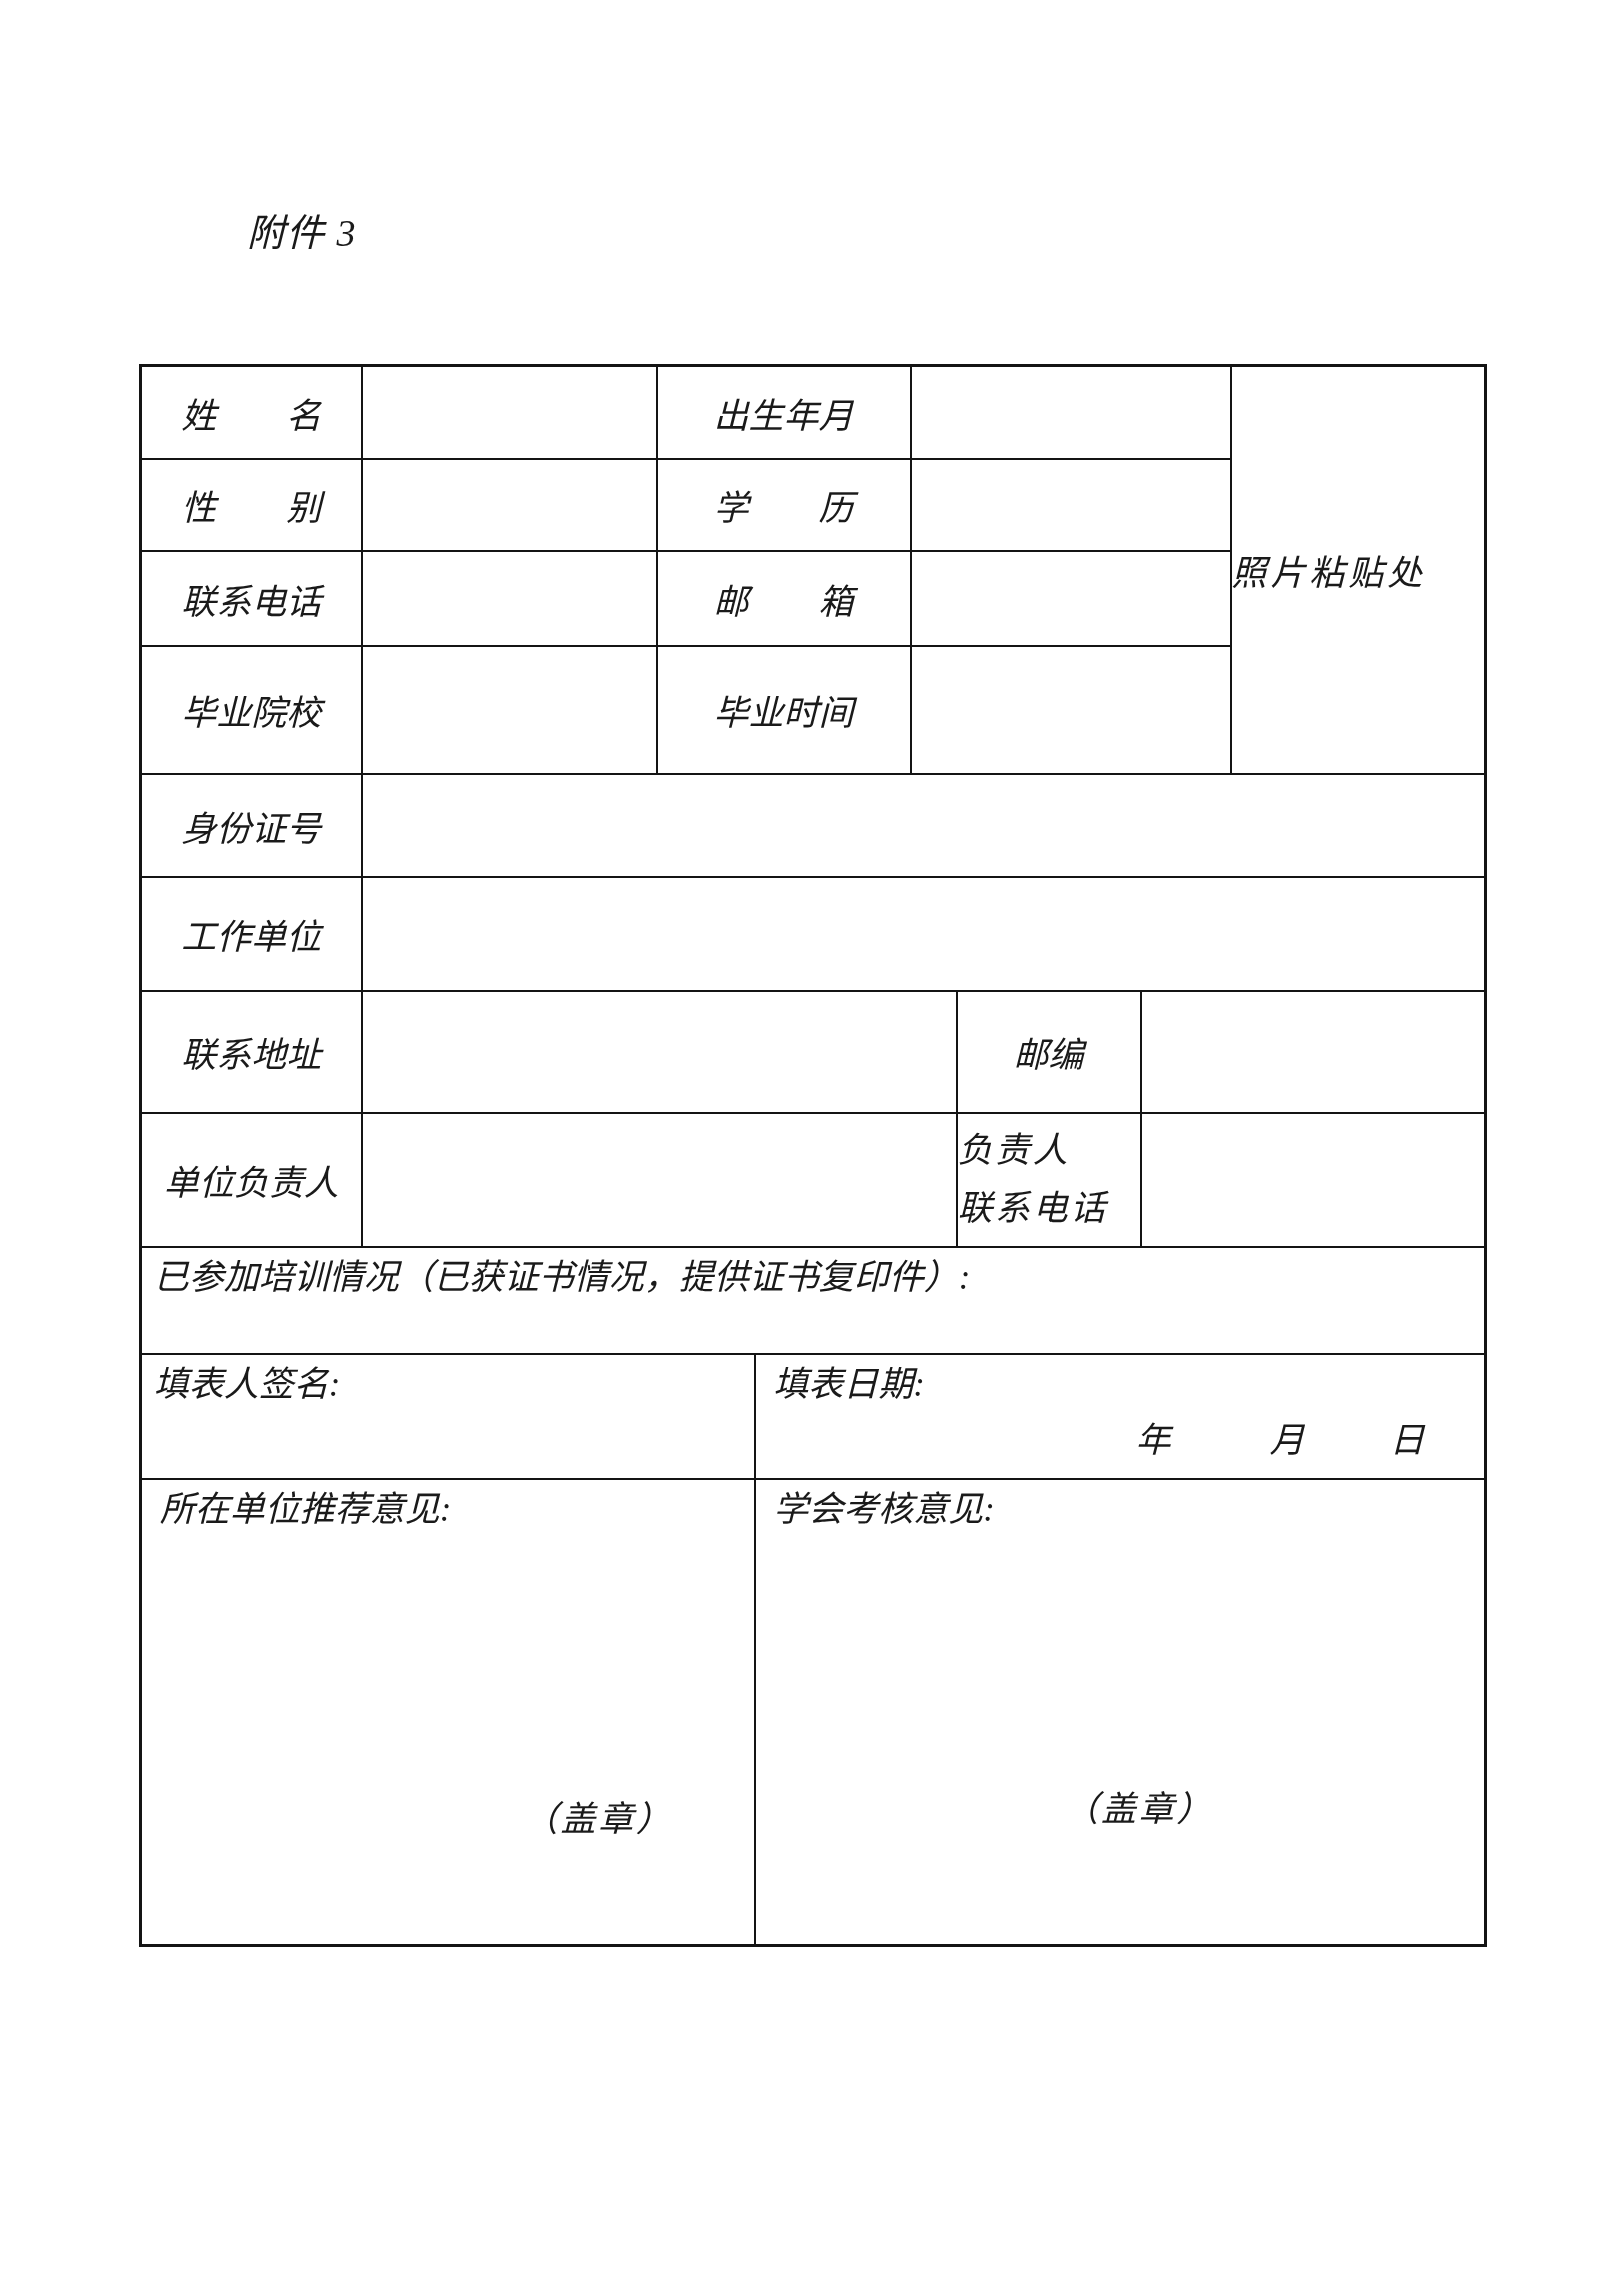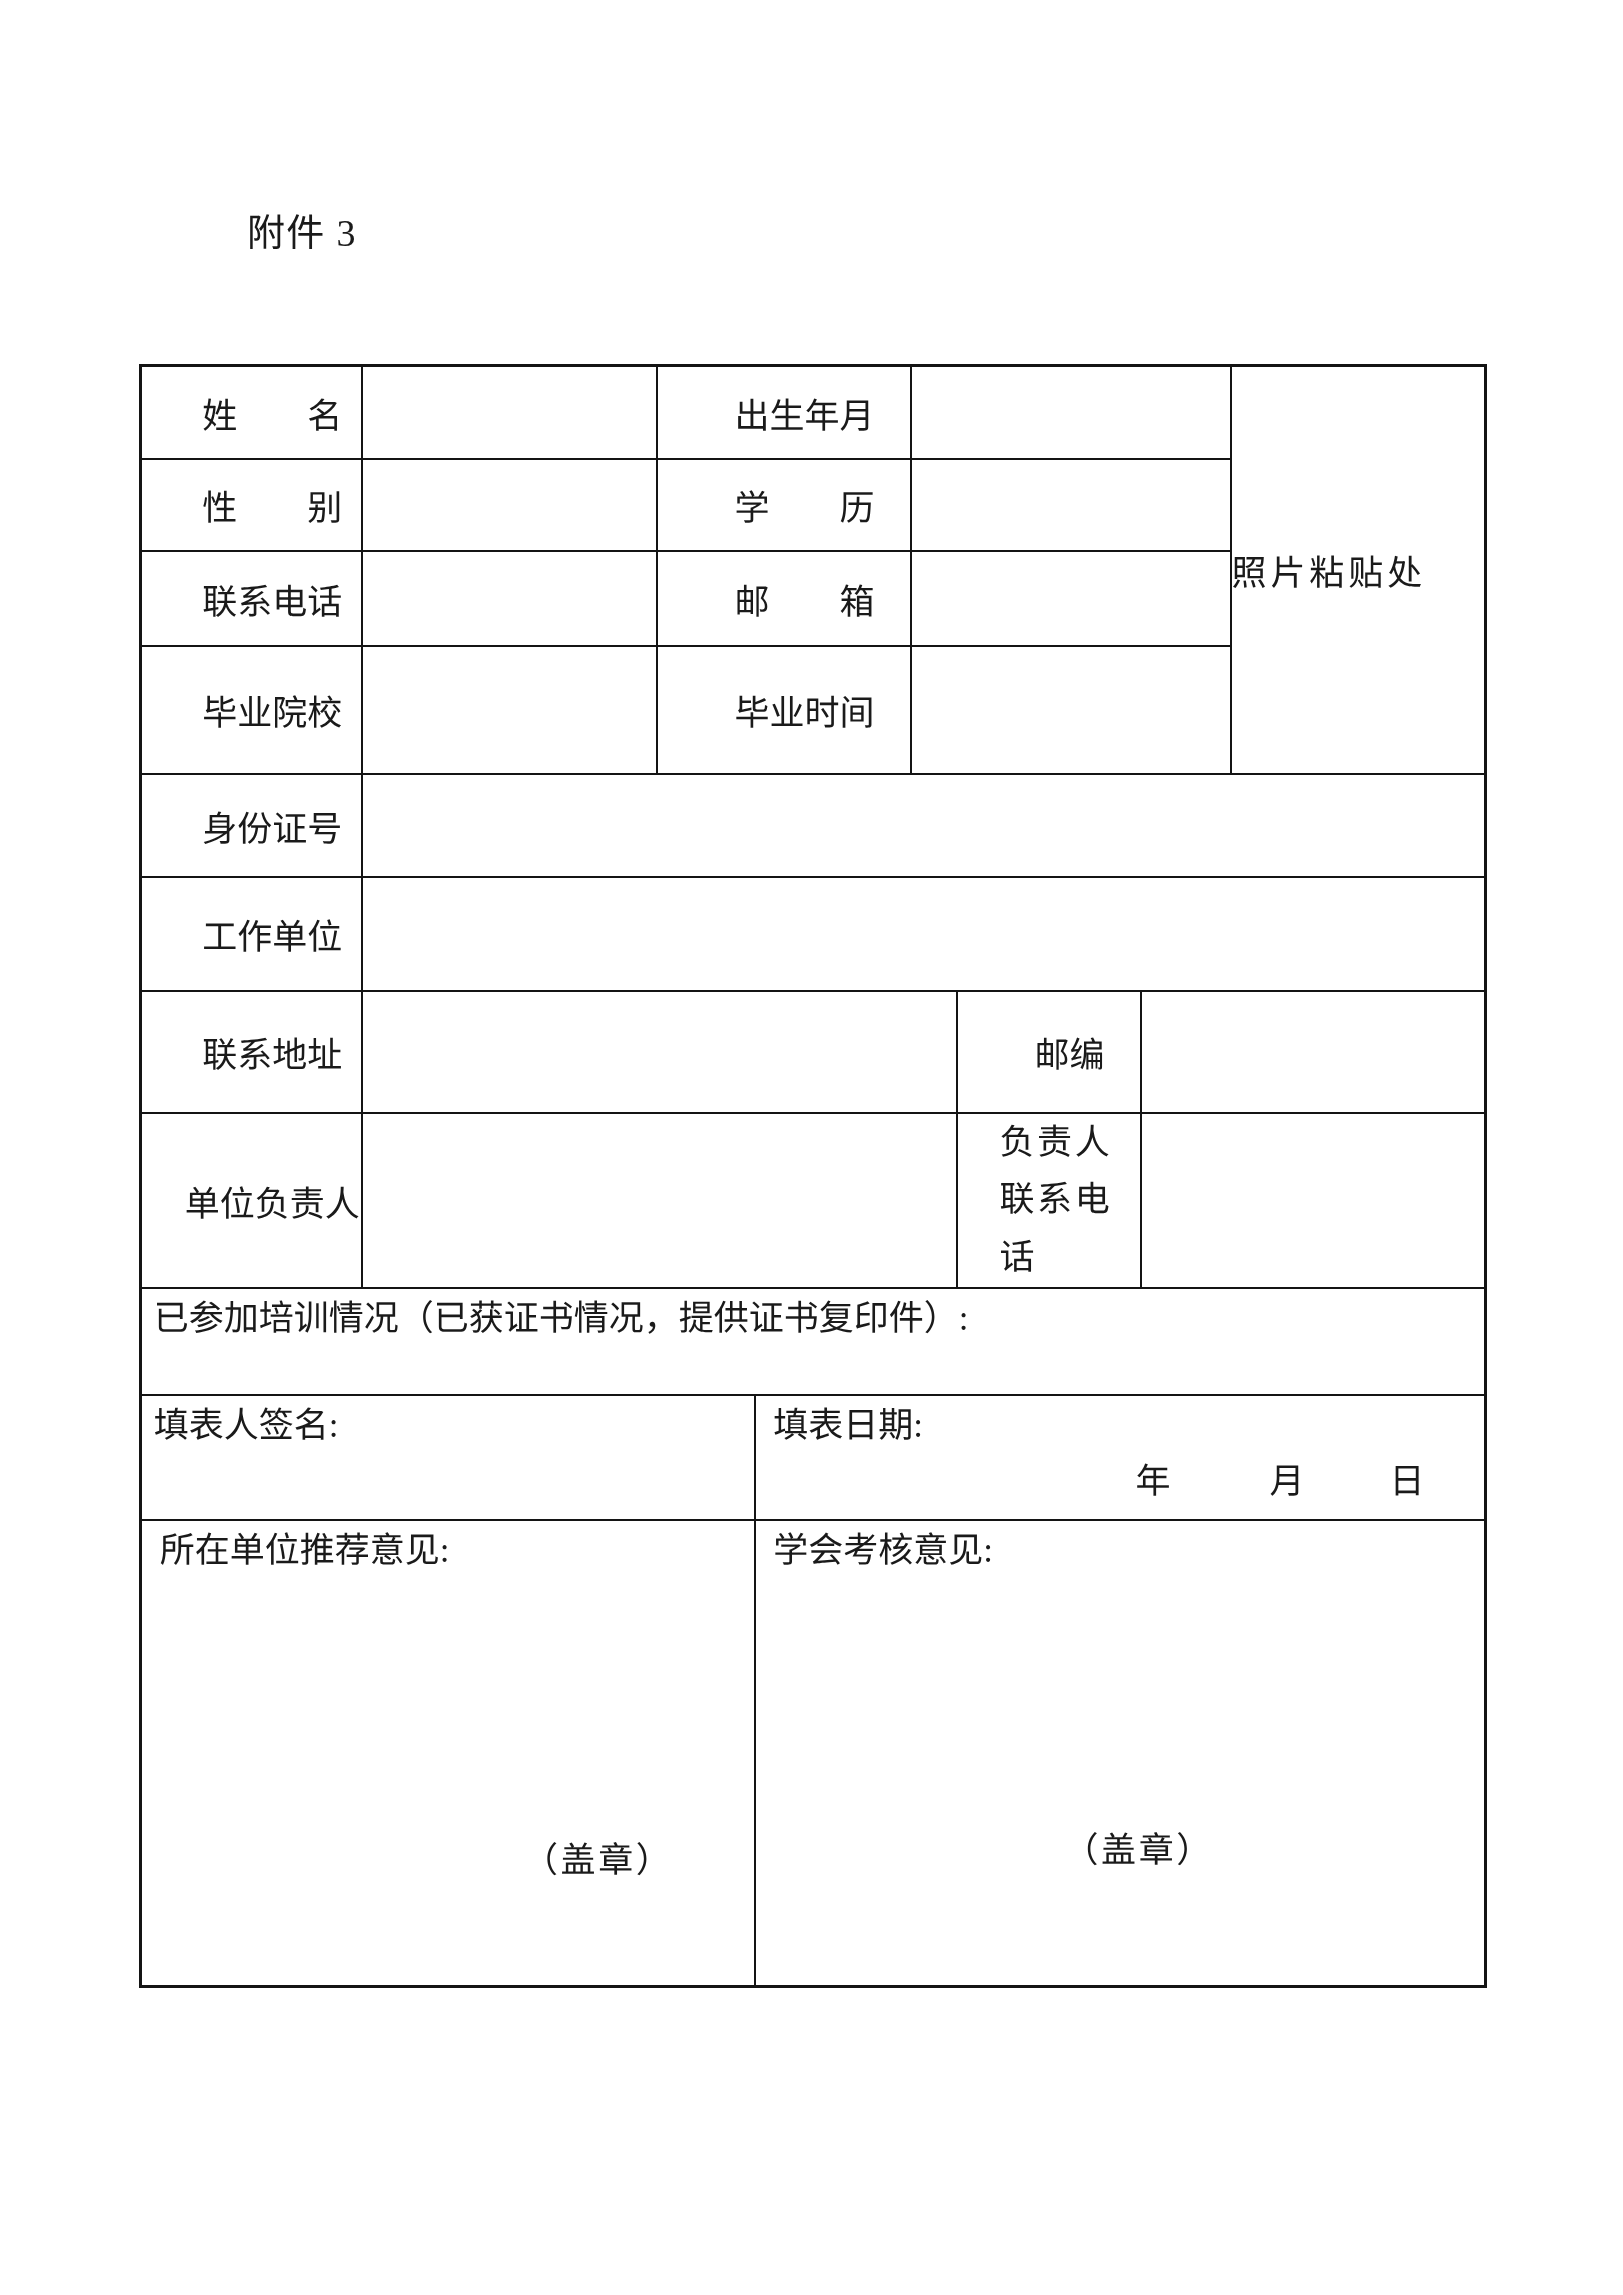--- a/index.html
+++ b/index.html
@@ -1,41 +1,41 @@
 <!DOCTYPE html>
 <html lang="zh-CN" style="font-size:10.5px"><head>
 <meta charset="utf-8">
 <style>
   html,body{margin:0;padding:0;}
   body{
     width:1623px;height:2295px;background:#ffffff;
     font-family:"Liberation Serif","DejaVu Serif",serif;
     color:#1a1a1a;
   }
-  .page{position:relative;width:1623px;height:2295px;overflow:hidden;background:#ffffff;}
+  .page{position:relative;width:1623px;height:2295px;overflow:hidden;background:#ffffff;font-style:italic;}
   .attachment{
     position:absolute;left:247px;top:211px;
     font-size:38px;line-height:1.2;letter-spacing:1.3px;white-space:pre;
   }
   .doc-title{
     position:absolute;left:0;top:296px;width:100%;
     text-align:center;font-size:38px;font-weight:normal;
     letter-spacing:3.9px;margin:0;line-height:1.2;
   }
   table.form{
     position:absolute;left:139px;top:364px;
     width:1347px;border-collapse:collapse;table-layout:fixed;
     border:3.3px solid #141414;
   }
   td{
     border:2px solid #141414;
     border-top-width:2.6px;border-bottom-width:2.6px;
     padding:0;font-size:35px;overflow:hidden;
   }
-  td.lbl{text-align:center;vertical-align:middle;padding-left:42px;}
+  td.lbl{text-align:center;vertical-align:middle;}
   td.val{vertical-align:middle;}
   td.photo{text-align:left;vertical-align:middle;letter-spacing:3.9px;}
   td.toptext{vertical-align:top;}
   td.rel{position:relative;vertical-align:top;padding-left:6px;}
   .pad{padding:5.2px 11.8px;line-height:1.4;}
   .two-line{line-height:1.65;text-align:left;letter-spacing:2.6px;}
   .abs{position:absolute;white-space:nowrap;}
   .ymd-y{left:380px;top:56px;}
   .ymd-m{left:514px;top:56px;}
   .ymd-d{left:634px;top:56px;}

